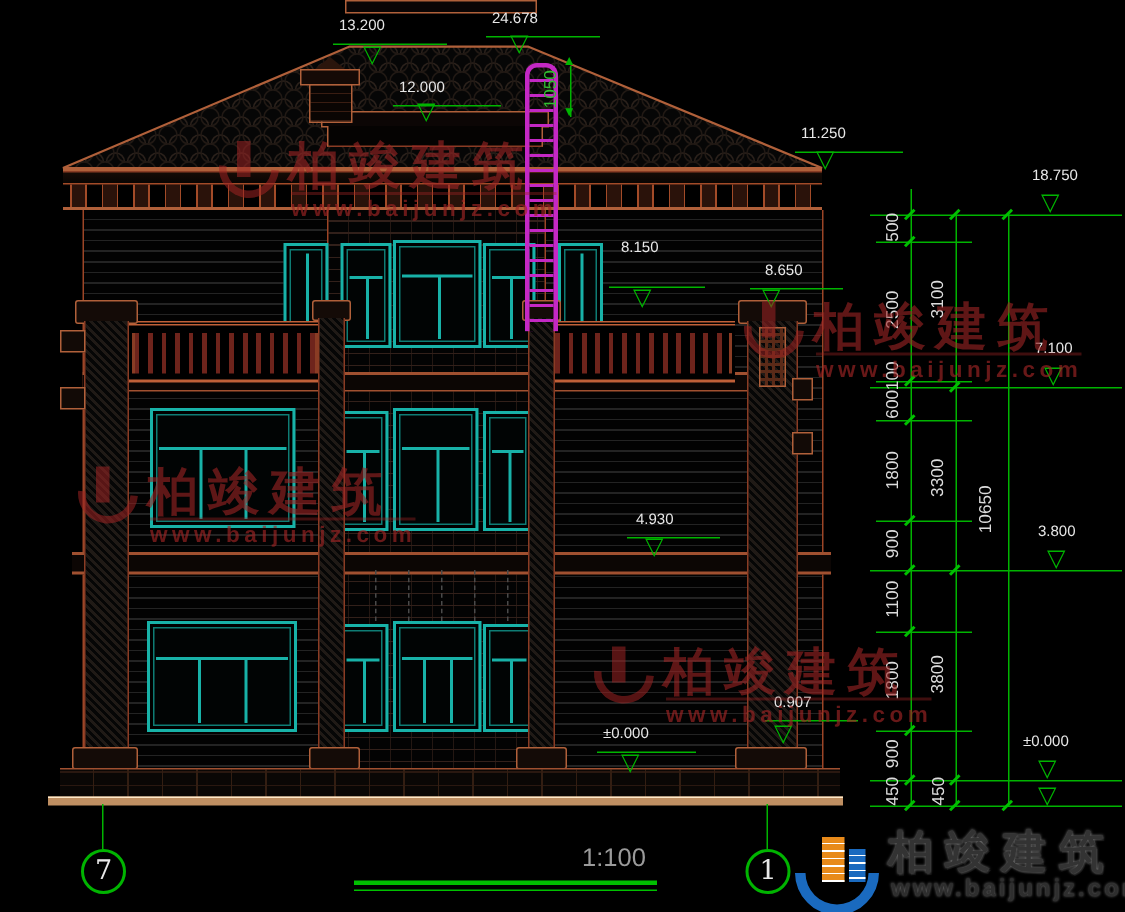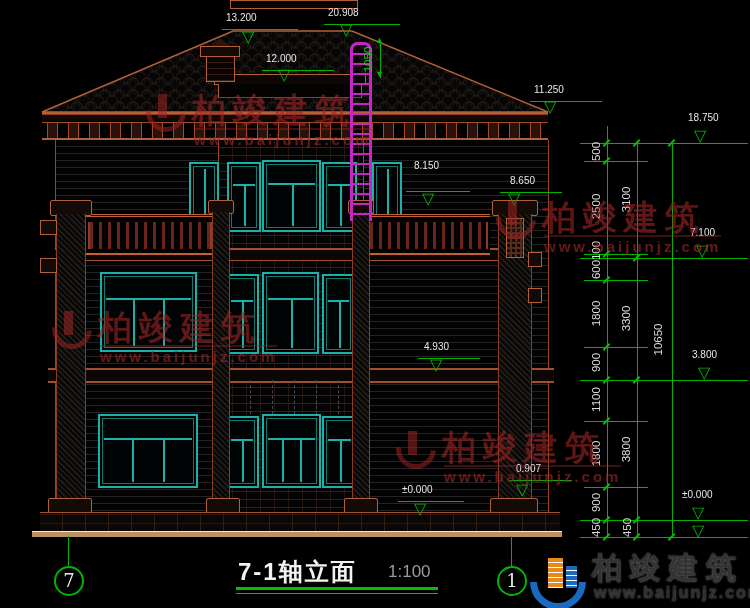--- a/index.html
+++ b/index.html
@@ -200,21 +200,21 @@
 
   <div class="gline" style="left:380px;top:44px;width:1px;height:34px"></div>
   <span class="tri" style="left:375px;top:36px;font-size:9px">▲</span>
   <span class="tri" style="left:375px;top:70px;font-size:9px">▼</span>
   <div class="vdim g" style="left:346px;top:53px">1050</div>
 
   <span class="lvl-t" style="left:226px;top:12px">13.200</span>
   <div class="gline" style="left:222px;top:29px;width:76px;height:1px"></div>
   <span class="tri" style="left:242px;top:29px">▽</span>
 
-  <span class="lvl-t" style="left:328px;top:7px">20.908</span>
+  <span class="lvl-t" style="left:328px;top:7px">24.678</span>
   <div class="gline" style="left:324px;top:24px;width:76px;height:1px"></div>
   <span class="tri" style="left:340px;top:22px">▽</span>
 
   <span class="lvl-t" style="left:266px;top:53px">12.000</span>
   <div class="gline" style="left:262px;top:70px;width:72px;height:1px"></div>
   <span class="tri" style="left:278px;top:67px">▽</span>
 
   <span class="lvl-t" style="left:534px;top:84px">11.250</span>
   <div class="gline" style="left:530px;top:101px;width:72px;height:1px"></div>
   <span class="tri" style="left:544px;top:99px">▽</span>
@@ -301,21 +301,20 @@
   <span class="tri" style="left:698px;top:365px">▽</span>
   <span class="lvl-t" style="left:682px;top:489px">±0.000</span>
   <span class="tri" style="left:692px;top:505px">▽</span>
   <span class="tri" style="left:692px;top:523px">▽</span>
 
   <div class="gline" style="left:68px;top:536px;width:1px;height:30px"></div>
   <div class="a bubble" style="left:54px;top:566px">7</div>
   <div class="gline" style="left:511px;top:536px;width:1px;height:30px"></div>
   <div class="a bubble" style="left:497px;top:566px">1</div>
 
-  <span class="a title-t" style="left:238px;top:556px">7-1轴立面</span>
   <span class="a title-s" style="left:388px;top:562px">1:100</span>
   <div class="a" style="left:236px;top:587px;width:202px;height:3px;background:#00c000"></div>
   <div class="a" style="left:236px;top:593px;width:202px;height:1px;background:#00c000"></div>
 
   <div class="a" style="left:146px;top:88px">
     <div class="a wmarc" style="left:0;top:4px"></div>
     <div class="a wmbars" style="left:12px;top:6px"></div>
     <span class="a wm" style="left:46px;top:0">柏竣建筑</span>
     <span class="a wmu" style="left:48px;top:40px">www.baijunjz.com</span>
   </div>

